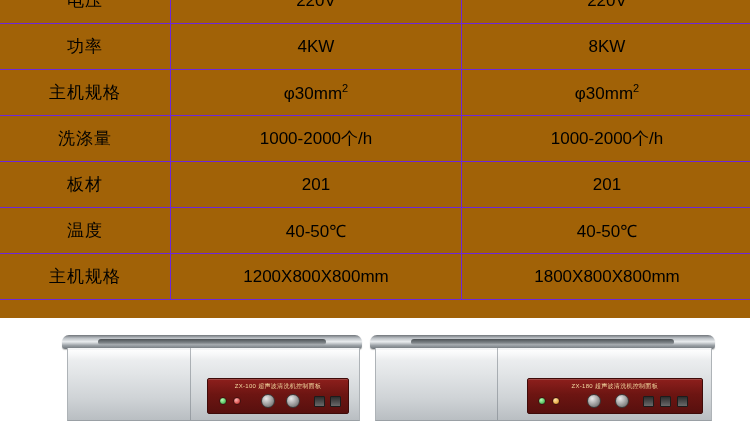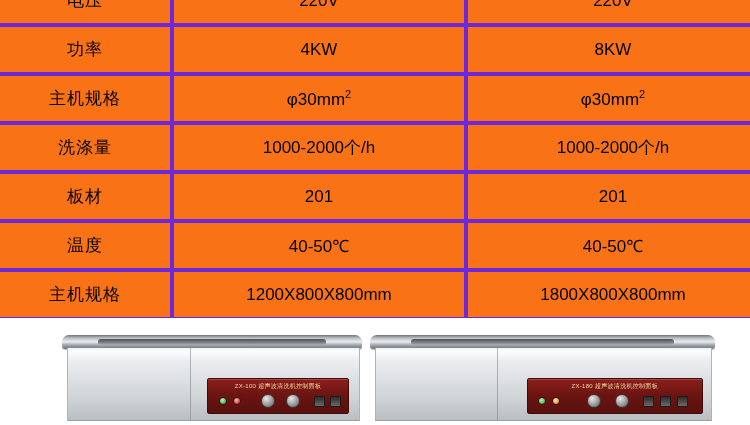--- a/index.html
+++ b/index.html
@@ -10,34 +10,34 @@
   body {
     width: 750px;
     height: 425px;
     overflow: hidden;
     font-family: "Liberation Sans", sans-serif;
   }
   #page {
     position: relative;
     width: 750px;
     height: 359px;
-    background: #f97316;
+    background: #a16207;
   }
 
   
   .spec-table {
     position: absolute;
     left: 0;
     top: -22px;
     width: 750px;
     border-collapse: collapse;
     table-layout: fixed;
   }
   .spec-table td {
-    border: 4px solid #6d28d9;
+    border: 1px solid #6d28d9;
     height: 45px;
     text-align: center;
     vertical-align: middle;
     font-size: 17px;
     color: #000000;
     font-family: "Liberation Sans", sans-serif;
     padding: 0;
   }
   .spec-table td.label {
     width: 170px;

